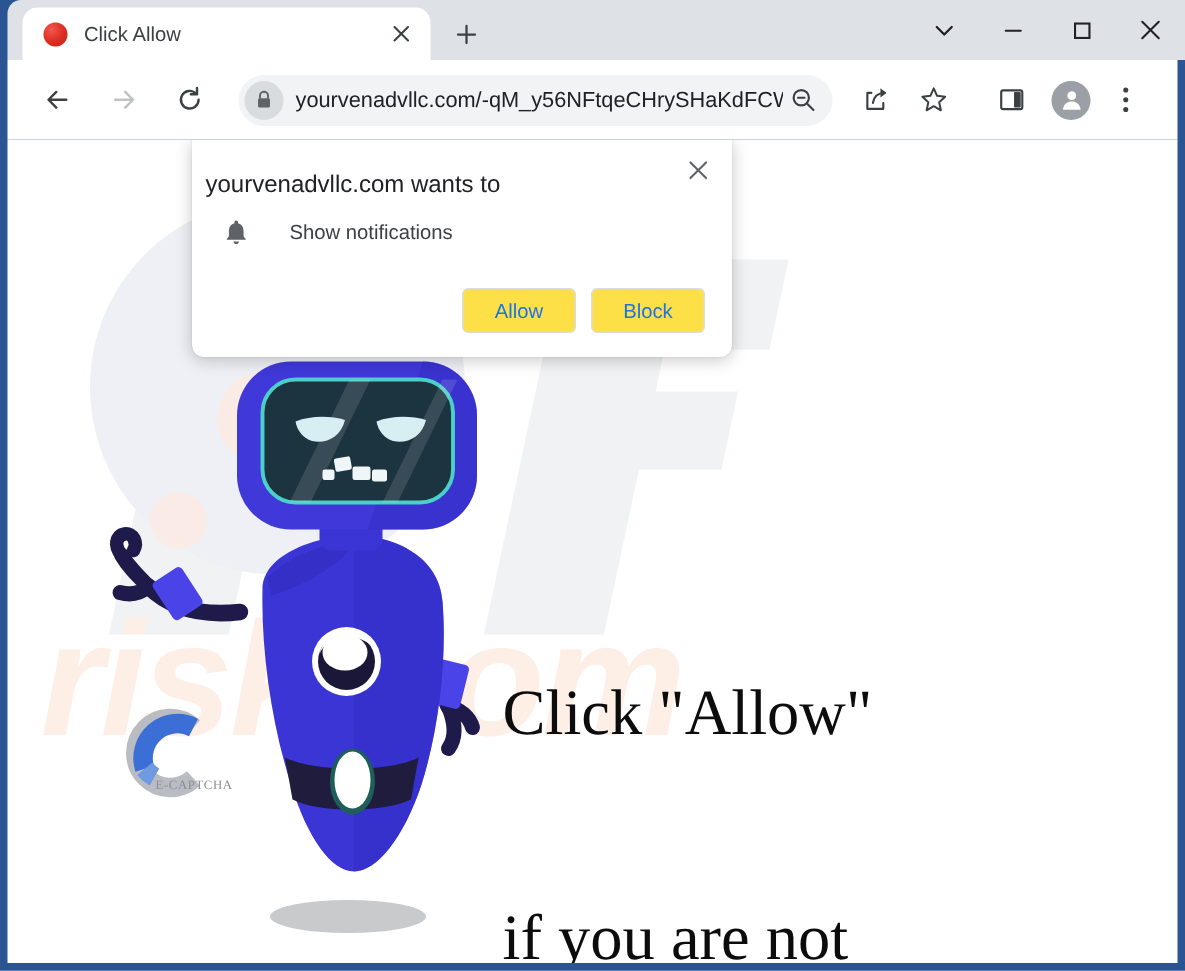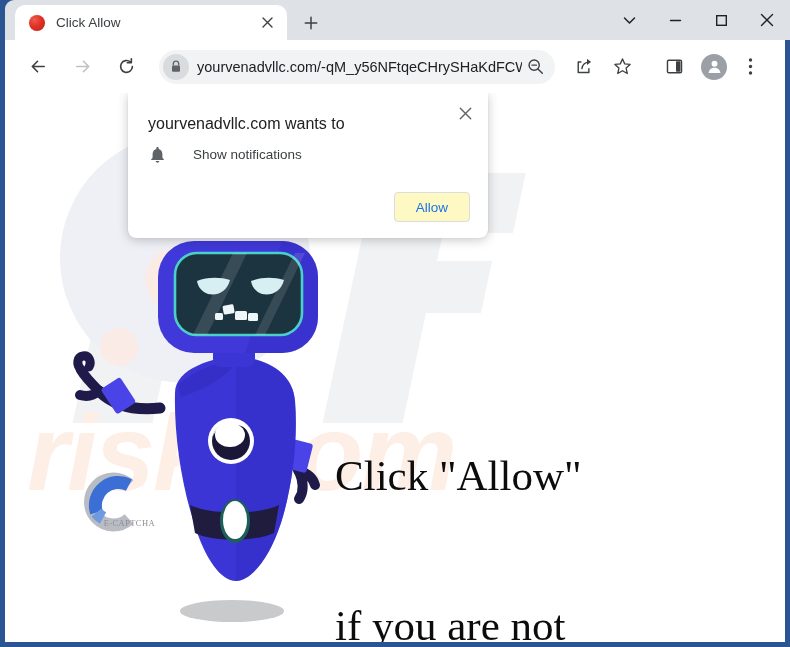--- a/index.html
+++ b/index.html
@@ -152,35 +152,35 @@
     position:absolute;left:123px;top:0px;width:360px;height:145px;
     background:#ffffff;
     border-bottom-left-radius:8px;border-bottom-right-radius:8px;
     box-shadow:0 2px 11px rgba(0,0,0,.22), 0 0 1px rgba(0,0,0,.18);
   }
   .dlg-close{
     position:absolute;right:12px;top:9px;width:22px;height:22px;
     display:flex;align-items:center;justify-content:center;border-radius:50%;
   }
   .dlg-title{
-    position:absolute;left:20px;top:22px;
+    position:absolute;left:9px;top:22px;
     font-size:16px;color:#202124;
   }
   .dlg-row{
     position:absolute;left:22px;top:53px;display:flex;align-items:center;
   }
   .dlg-row-label{
     margin-left:28px;font-size:13.5px;color:#3c4043;
   }
   .dlg-actions{
     position:absolute;right:18px;bottom:16px;display:flex;gap:10px;
   }
   .dlg-btn{
     min-width:76px;height:30px;padding:12px 16px;
-    background:#fef9c3;border:1px solid #dadce0;border-radius:4px;
+    background:#fde047;border:1px solid #dadce0;border-radius:4px;
     color:#1a73e8;font-size:13.5px;font-family:"Liberation Sans", sans-serif;
     display:flex;align-items:center;justify-content:center;
     cursor:pointer;
   }
 </style>
 </head>
 <body>
 
 <div class="window">
 
@@ -400,17 +400,18 @@
       <div class="dlg-row">
         <svg width="15" height="17" viewBox="0 0 15 17">
           <path d="M7.5 1 C8.2 1 8.7 1.5 8.7 2.2 L8.7 2.9 C11 3.5 12.4 5.5 12.4 8.1 L12.4 11 C12.4 11.9 13 12.6 13.8 13.1 L13.8 13.9 L1.2 13.9 L1.2 13.1 C2 12.6 2.6 11.9 2.6 11 L2.6 8.1 C2.6 5.5 4 3.5 6.3 2.9 L6.3 2.2 C6.3 1.5 6.8 1 7.5 1 Z" fill="#5f6368"></path>
           <path d="M5.6 15 C5.9 16.1 6.6 16.7 7.5 16.7 C8.4 16.7 9.1 16.1 9.4 15 Z" fill="#5f6368"></path>
         </svg>
         <span class="dlg-row-label">Show notifications</span>
       </div>
 
       <div class="dlg-actions">
         <button class="dlg-btn">Allow</button>
+        <button class="dlg-btn">Block</button>
       </div>
     </div>
 
   </div>
 </div>
 
 </body></html>

